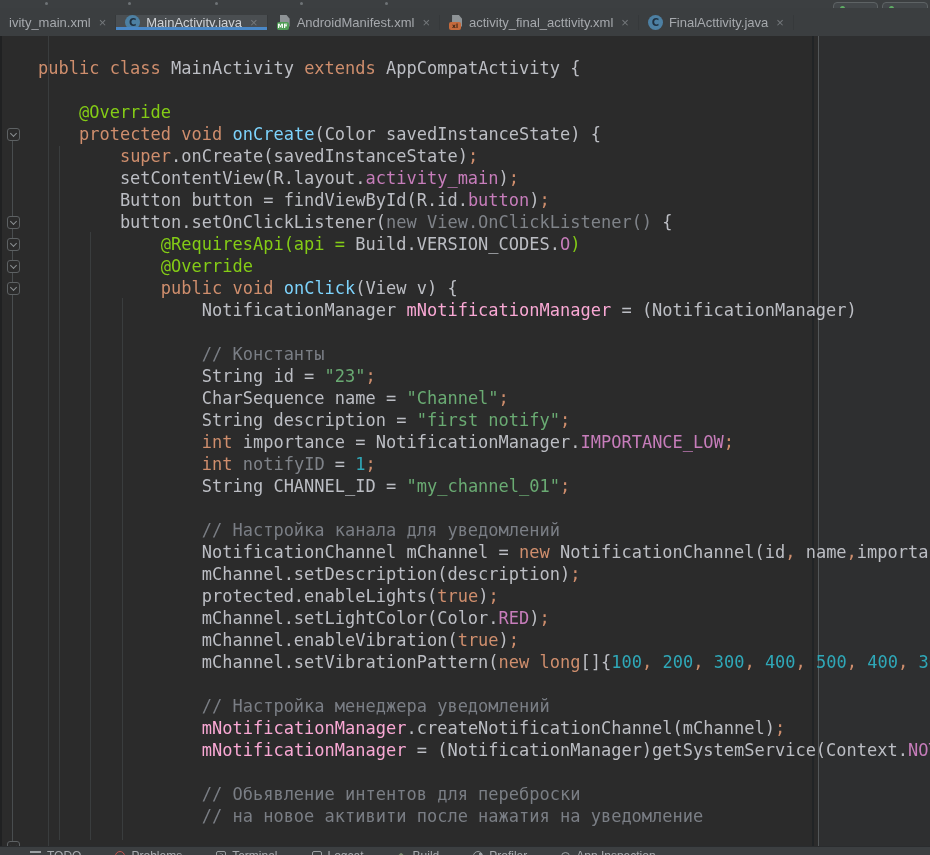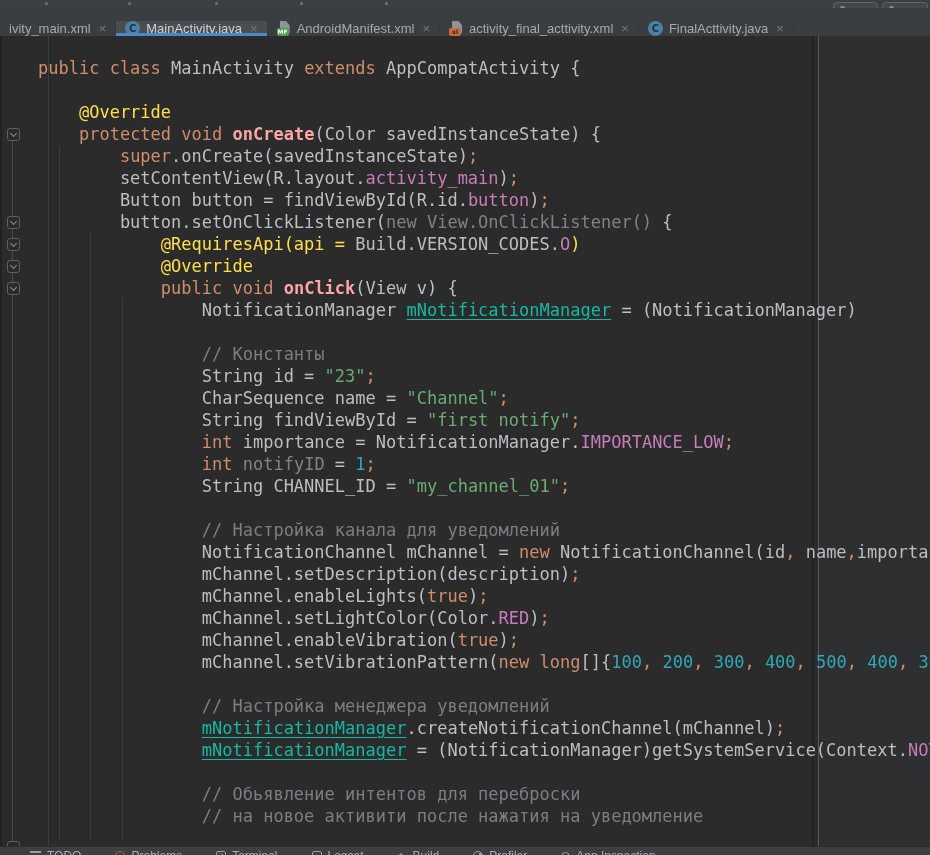--- a/index.html
+++ b/index.html
@@ -8,21 +8,21 @@
 
   
   #topstrip{position:absolute;left:0;top:0;width:930px;height:8px;background:#3C3F41;
             border-bottom:1px solid #323537;z-index:6;}
   .pill{position:absolute;top:2px;height:11px;border:1px solid #5E6365;border-radius:4px;background:#43474A;}
   .pill .dot{position:absolute;top:3px;left:6px;width:5px;height:5px;border-radius:50%;background:#5FAD65;}
   .tickdot{position:absolute;top:2px;width:3px;height:3px;border-radius:50%;background:#6E7376;}
 
   
   #tabbar{position:absolute;left:0;top:8px;width:930px;height:28px;background:#3B3E40;
-          display:flex;align-items:flex-end;z-index:6;}
+          display:flex;align-items:center;z-index:6;}
   .tab{display:flex;align-items:center;gap:6px;padding:0 9px;font-size:13px;color:#A6A9AD;
        position:relative;border-right:1px solid #36393B;white-space:nowrap;cursor:default;}
   .tab.active{background:#4A4E51;color:#CFD2D6;}
   .tab.active::after{content:'';position:absolute;left:0;right:0;bottom:0;height:3px;background:#4A88C7;}
   .tab .close{color:#75797C;font-size:13px;margin-left:2px;line-height:1;}
   .cicon{width:15px;height:15px;border-radius:50%;background:#4D80A3;color:#203040;
          font-size:10px;font-weight:bold;display:flex;align-items:center;justify-content:center;
          font-family:"DejaVu Sans",sans-serif;flex:0 0 auto;}
   .ficon{position:relative;width:14px;height:15px;flex:0 0 auto;}
   .ficon .page{position:absolute;left:3px;top:0;width:10px;height:12px;background:#8E9396;
@@ -40,28 +40,28 @@
   #splitline{position:absolute;left:818px;top:36px;width:1px;height:810px;background:#54585A;z-index:1;}
   #windowedge{position:absolute;left:0;top:36px;width:2px;height:810px;background:#202122;z-index:2;}
   .vguide{position:absolute;width:1px;background:#3A3D3E;z-index:1;}
   #foldline{position:absolute;left:12px;width:1px;background:#494D4F;z-index:2;}
 
   #code{position:absolute;left:38px;top:57px;z-index:3;
         font-family:"DejaVu Sans Mono",monospace;font-size:17px;line-height:22px;}
   .code-line{height:22px;white-space:pre;}
   .s-plain{color:#BCBEC4}
   .s-kw{color:#CF8E6D}
-  .s-method{color:#fca5a5;font-weight:bold}
-  .s-ann{color:#fde047}
+  .s-method{color:#7dd3fc;font-weight:normal}
+  .s-ann{color:#84cc16}
   .s-str{color:#6AAB73}
   .s-num{color:#2FA8B8}
   .s-cmt{color:#7A7E85}
   .s-dim{color:#7F8389}
   .s-const{color:#C77DBB;}
-  .s-varu{color:#14b8a6;text-decoration:underline;text-underline-offset:3px}
+  .s-varu{color:#f9a8d4;text-underline-offset:3px}
 
   .fold{position:absolute;left:7px;width:11px;height:11px;border:1px solid #5D6163;border-radius:3px;
         background:#2B2B2B;z-index:3;}
   .fold::after{content:'';position:absolute;left:3px;top:2px;width:4px;height:4px;
                border-right:1px solid #8A8F91;border-bottom:1px solid #8A8F91;transform:rotate(45deg);}
 
   
   #bottombar{position:absolute;left:0;top:846px;width:930px;height:18px;background:#3C3F41;
              border-top:1px solid #2A2C2E;display:flex;align-items:center;gap:34px;
              padding-left:30px;font-size:12px;color:#A8ABAF;z-index:7;}
@@ -157,29 +157,29 @@
     <div class="code-line"><span class="s-plain">        Button button = findViewById(R.id.</span><span class="s-const">button</span><span class="s-plain">)</span><span class="s-kw">;</span></div>
     <div class="code-line"><span class="s-plain">        button.setOnClickListener(</span><span class="s-dim">new View.OnClickListener()</span><span class="s-plain"> {</span></div>
     <div class="code-line"><span class="s-ann">            @RequiresApi(api = </span><span class="s-plain">Build.VERSION_CODES.</span><span class="s-const">O</span><span class="s-ann">)</span></div>
     <div class="code-line"><span class="s-ann">            @Override</span></div>
     <div class="code-line"><span class="s-plain">            </span><span class="s-kw">public void</span><span class="s-plain"> </span><span class="s-method">onClick</span><span class="s-plain">(View v) {</span></div>
     <div class="code-line"><span class="s-plain">                NotificationManager </span><span class="s-varu">mNotificationManager</span><span class="s-plain"> = (NotificationManager)</span></div>
     <div class="code-line"></div>
     <div class="code-line"><span class="s-cmt">                // Константы</span></div>
     <div class="code-line"><span class="s-plain">                String id = </span><span class="s-str">"23"</span><span class="s-kw">;</span></div>
     <div class="code-line"><span class="s-plain">                CharSequence name = </span><span class="s-str">"Channel"</span><span class="s-kw">;</span></div>
-    <div class="code-line"><span class="s-plain">                String findViewById = </span><span class="s-str">"first notify"</span><span class="s-kw">;</span></div>
+    <div class="code-line"><span class="s-plain">                String description = </span><span class="s-str">"first notify"</span><span class="s-kw">;</span></div>
     <div class="code-line"><span class="s-plain">                </span><span class="s-kw">int</span><span class="s-plain"> importance = NotificationManager.</span><span class="s-const">IMPORTANCE_LOW</span><span class="s-kw">;</span></div>
     <div class="code-line"><span class="s-plain">                </span><span class="s-kw">int</span><span class="s-plain"> </span><span class="s-dim">notifyID</span><span class="s-plain"> = </span><span class="s-num">1</span><span class="s-kw">;</span></div>
     <div class="code-line"><span class="s-plain">                String CHANNEL_ID = </span><span class="s-str">"my_channel_01"</span><span class="s-kw">;</span></div>
     <div class="code-line"></div>
     <div class="code-line"><span class="s-cmt">                // Настройка канала для уведомлений</span></div>
     <div class="code-line"><span class="s-plain">                NotificationChannel mChannel = </span><span class="s-kw">new</span><span class="s-plain"> NotificationChannel(id</span><span class="s-kw">,</span><span class="s-plain"> name</span><span class="s-kw">,</span><span class="s-plain">importance)</span><span class="s-kw">;</span></div>
     <div class="code-line"><span class="s-plain">                mChannel.setDescription(description)</span><span class="s-kw">;</span></div>
-    <div class="code-line"><span class="s-plain">                mChannel.enableLights(</span><span class="s-kw">true</span><span class="s-plain">)</span><span class="s-kw">;</span></div>
+    <div class="code-line"><span class="s-plain">                protected.enableLights(</span><span class="s-kw">true</span><span class="s-plain">)</span><span class="s-kw">;</span></div>
     <div class="code-line"><span class="s-plain">                mChannel.setLightColor(Color.</span><span class="s-const">RED</span><span class="s-plain">)</span><span class="s-kw">;</span></div>
     <div class="code-line"><span class="s-plain">                mChannel.enableVibration(</span><span class="s-kw">true</span><span class="s-plain">)</span><span class="s-kw">;</span></div>
     <div class="code-line"><span class="s-plain">                mChannel.setVibrationPattern(</span><span class="s-kw">new</span><span class="s-plain"> </span><span class="s-kw">long</span><span class="s-plain">[]{</span><span class="s-num">100</span><span class="s-kw">,</span><span class="s-plain"> </span><span class="s-num">200</span><span class="s-kw">,</span><span class="s-plain"> </span><span class="s-num">300</span><span class="s-kw">,</span><span class="s-plain"> </span><span class="s-num">400</span><span class="s-kw">,</span><span class="s-plain"> </span><span class="s-num">500</span><span class="s-kw">,</span><span class="s-plain"> </span><span class="s-num">400</span><span class="s-kw">,</span><span class="s-plain"> </span><span class="s-num">300</span><span class="s-kw">,</span><span class="s-plain"> </span><span class="s-num">200</span><span class="s-kw">,</span><span class="s-plain"> </span><span class="s-num">400</span><span class="s-plain">})</span><span class="s-kw">;</span></div>
     <div class="code-line"></div>
     <div class="code-line"><span class="s-cmt">                // Настройка менеджера уведомлений</span></div>
     <div class="code-line"><span class="s-plain">                </span><span class="s-varu">mNotificationManager</span><span class="s-plain">.createNotificationChannel(mChannel)</span><span class="s-kw">;</span></div>
     <div class="code-line"><span class="s-plain">                </span><span class="s-varu">mNotificationManager</span><span class="s-plain"> = (NotificationManager)getSystemService(Context.</span><span class="s-const">NOTIFICATION_SERVICE</span><span class="s-plain">)</span><span class="s-kw">;</span></div>
     <div class="code-line"></div>
     <div class="code-line"><span class="s-cmt">                // Обьявление интентов для переброски</span></div>
     <div class="code-line"><span class="s-cmt">                // на новое активити после нажатия на уведомление</span></div>

